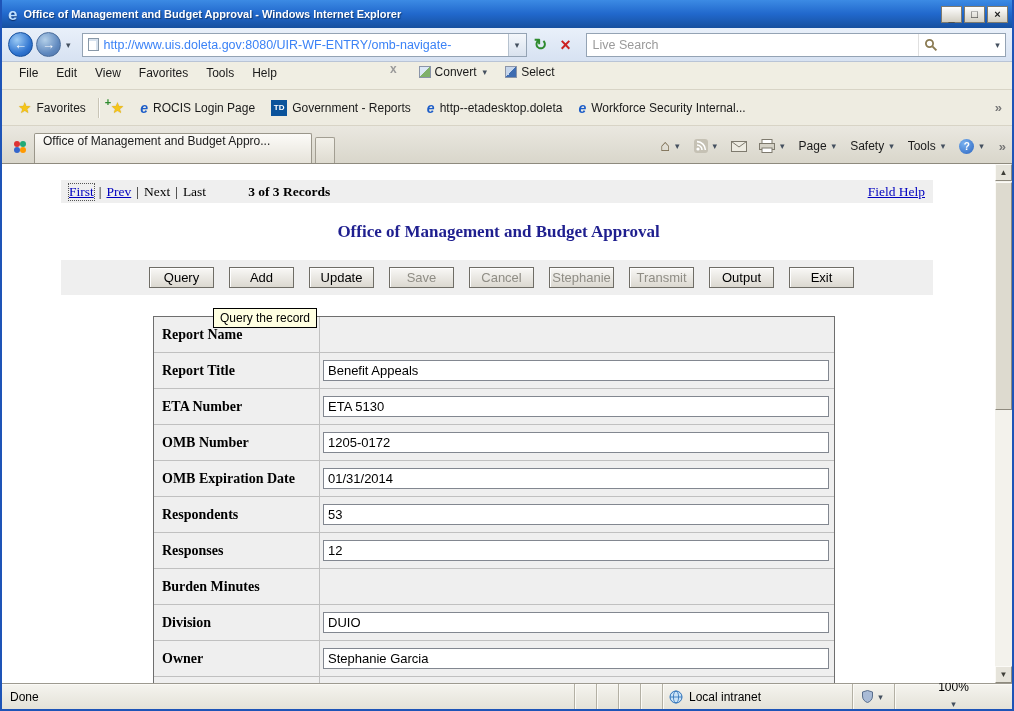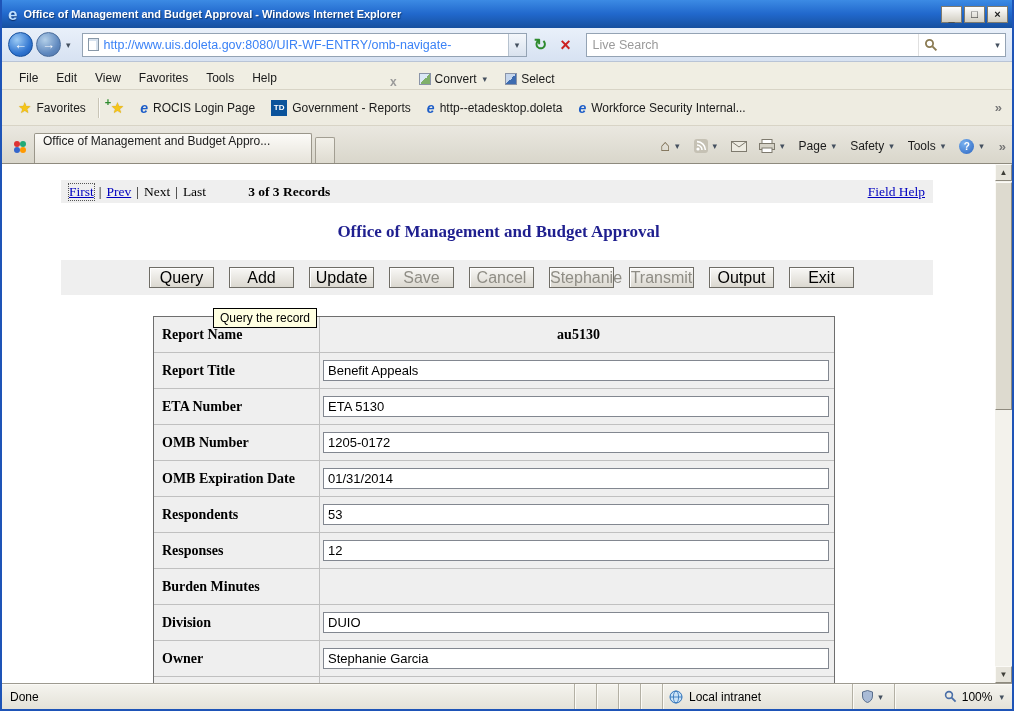--- a/index.html
+++ b/index.html
@@ -70,21 +70,21 @@
                   font-family:"Liberation Sans", sans-serif; }
   .search-input::placeholder { color:#9A9A9A; opacity:1; }
   .search-go { width:24px; height:100%; display:flex; align-items:center; justify-content:center;
                border-left:1px solid #E0E0E0; }
   .search-dd { width:15px; display:flex; align-items:center; justify-content:center; }
 
   
   .menubar {
     height:28px; flex:0 0 28px;
     background:#F0EEE3; border-bottom:1px solid #D8D4C6;
-    display:flex; align-items:flex-end; padding:0 8px; font-size:12px; color:#1A1A1A;
+    display:flex; align-items:flex-start; padding:0 8px; font-size:12px; color:#1A1A1A;
   }
   .menu-item { padding:4px 9px; }
   .menubar .gap { width:90px; }
   .addon-x { color:#9A9A9A; font-weight:bold; padding:0 14px; }
   .addon-btn { display:flex; align-items:center; gap:4px; padding:3px 8px; }
   .mini-ic { width:12px; height:12px; border:1px solid #8A94A8; background:linear-gradient(135deg,#DCE8F6 50%,#7FB06A 50%); }
   .mini-ic.sel { background:linear-gradient(135deg,#C6D6EC 50%,#3E6CB0 50%); }
 
   
   .favbar {
@@ -149,21 +149,21 @@
   }
 
   .btnstrip {
     position:absolute; left:59px; top:96px; width:872px; height:35px;
     background:#EFEFEF; display:flex; align-items:center; gap:15px; padding-left:88px;
   }
   .tb-btn {
     width:65px; height:21px;
     background:linear-gradient(#F9F8F6,#DBD8D0);
     border:1px solid #6F6D66; box-shadow:inset 1px 1px 0 #fff;
-    font-family:"Liberation Sans", sans-serif; font-size:16px; color:#000;
+    font-family:"Liberation Sans", sans-serif; font-size:13px; color:#000;
   }
   .tb-btn.disabled { color:#8F8D85; }
 
   .tooltip {
     position:absolute; left:211px; top:144px; z-index:6;
     background:#FFFFE1; border:1px solid #000; padding:2px 6px;
     font-family:"Liberation Sans", sans-serif; font-size:12px; color:#000; white-space:nowrap;
   }
 
   .formtable {
@@ -197,21 +197,21 @@
     background:linear-gradient(#F5F4EF,#E4E2D8);
     border-top:1px solid #9D9A90; box-shadow:inset 0 1px 0 #FBFAF6;
     display:flex; align-items:stretch; font-size:12px; color:#000;
   }
   .sb-pane { display:flex; align-items:center; border-left:1px solid #B3B0A4; box-shadow:inset 1px 0 0 #FBFAF6;
              padding:0 6px; }
   .sb-done { flex:1; border-left:none; box-shadow:none; padding-left:8px; display:flex; align-items:center; }
   .sb-mini { width:22px; }
   .sb-zone { width:190px; gap:6px; }
   .sb-pm { width:42px; gap:3px; justify-content:center; }
-  .sb-zoom { width:118px; gap:5px; justify-content:flex-end; }
+  .sb-zoom { width:118px; gap:5px; justify-content:flex-end;flex-direction:column; }
 
   svg { display:block; }
 </style>
 </head>
 <body>
 
 <div id="window">
 
   <div class="titlebar">
     <span class="ie-logo">e</span>
@@ -399,23 +399,20 @@
         <button class="tb-btn disabled">Transmit</button>
         <button class="tb-btn">Output</button>
         <button class="tb-btn">Exit</button>
       </div>
 
       <div class="tooltip">Query the record</div>
 
       <div class="formtable">
         <div class="frow">
           <div class="flabel">Report Name</div>
-          <div class="fvalue static">
-              <span>au5130</span>
-            </div>
         </div>
         <div class="frow">
           <div class="flabel">Report Title</div>
           <div class="fvalue">
               <input class="finput" value="Benefit Appeals" style="">
             </div>
         </div>
         <div class="frow">
           <div class="flabel">ETA Number</div>
           <div class="fvalue">

